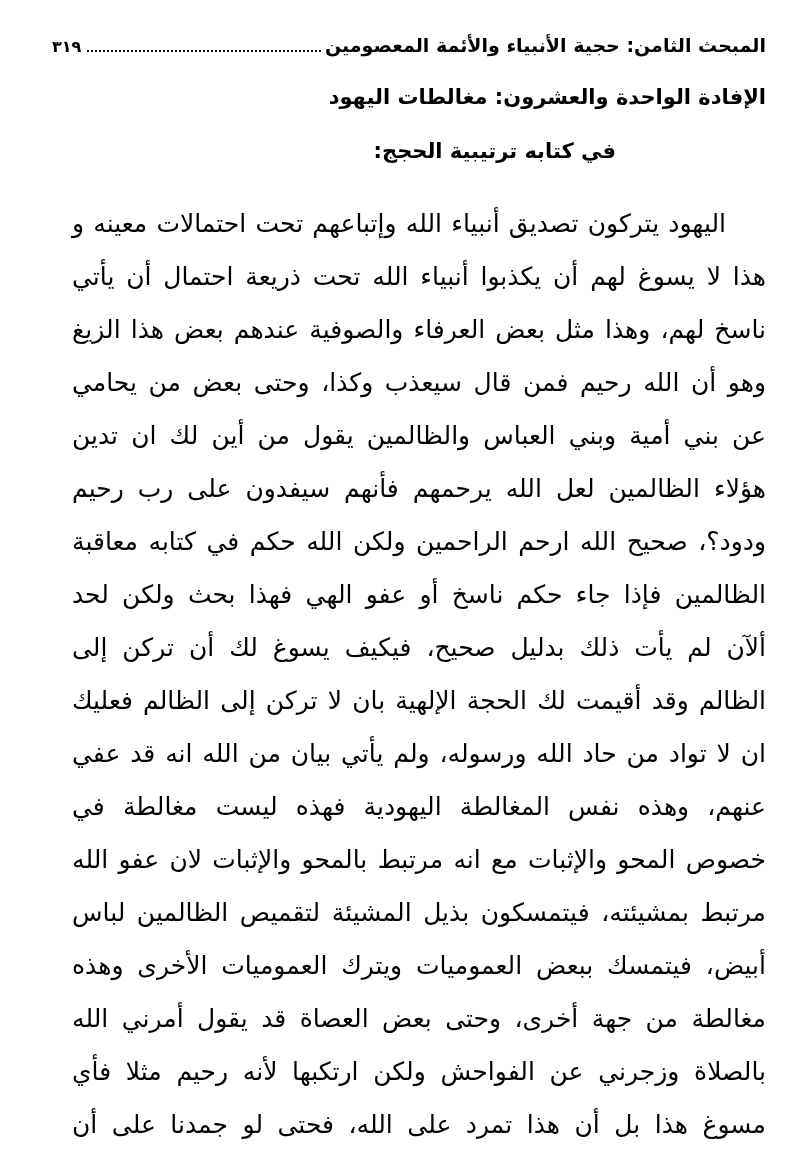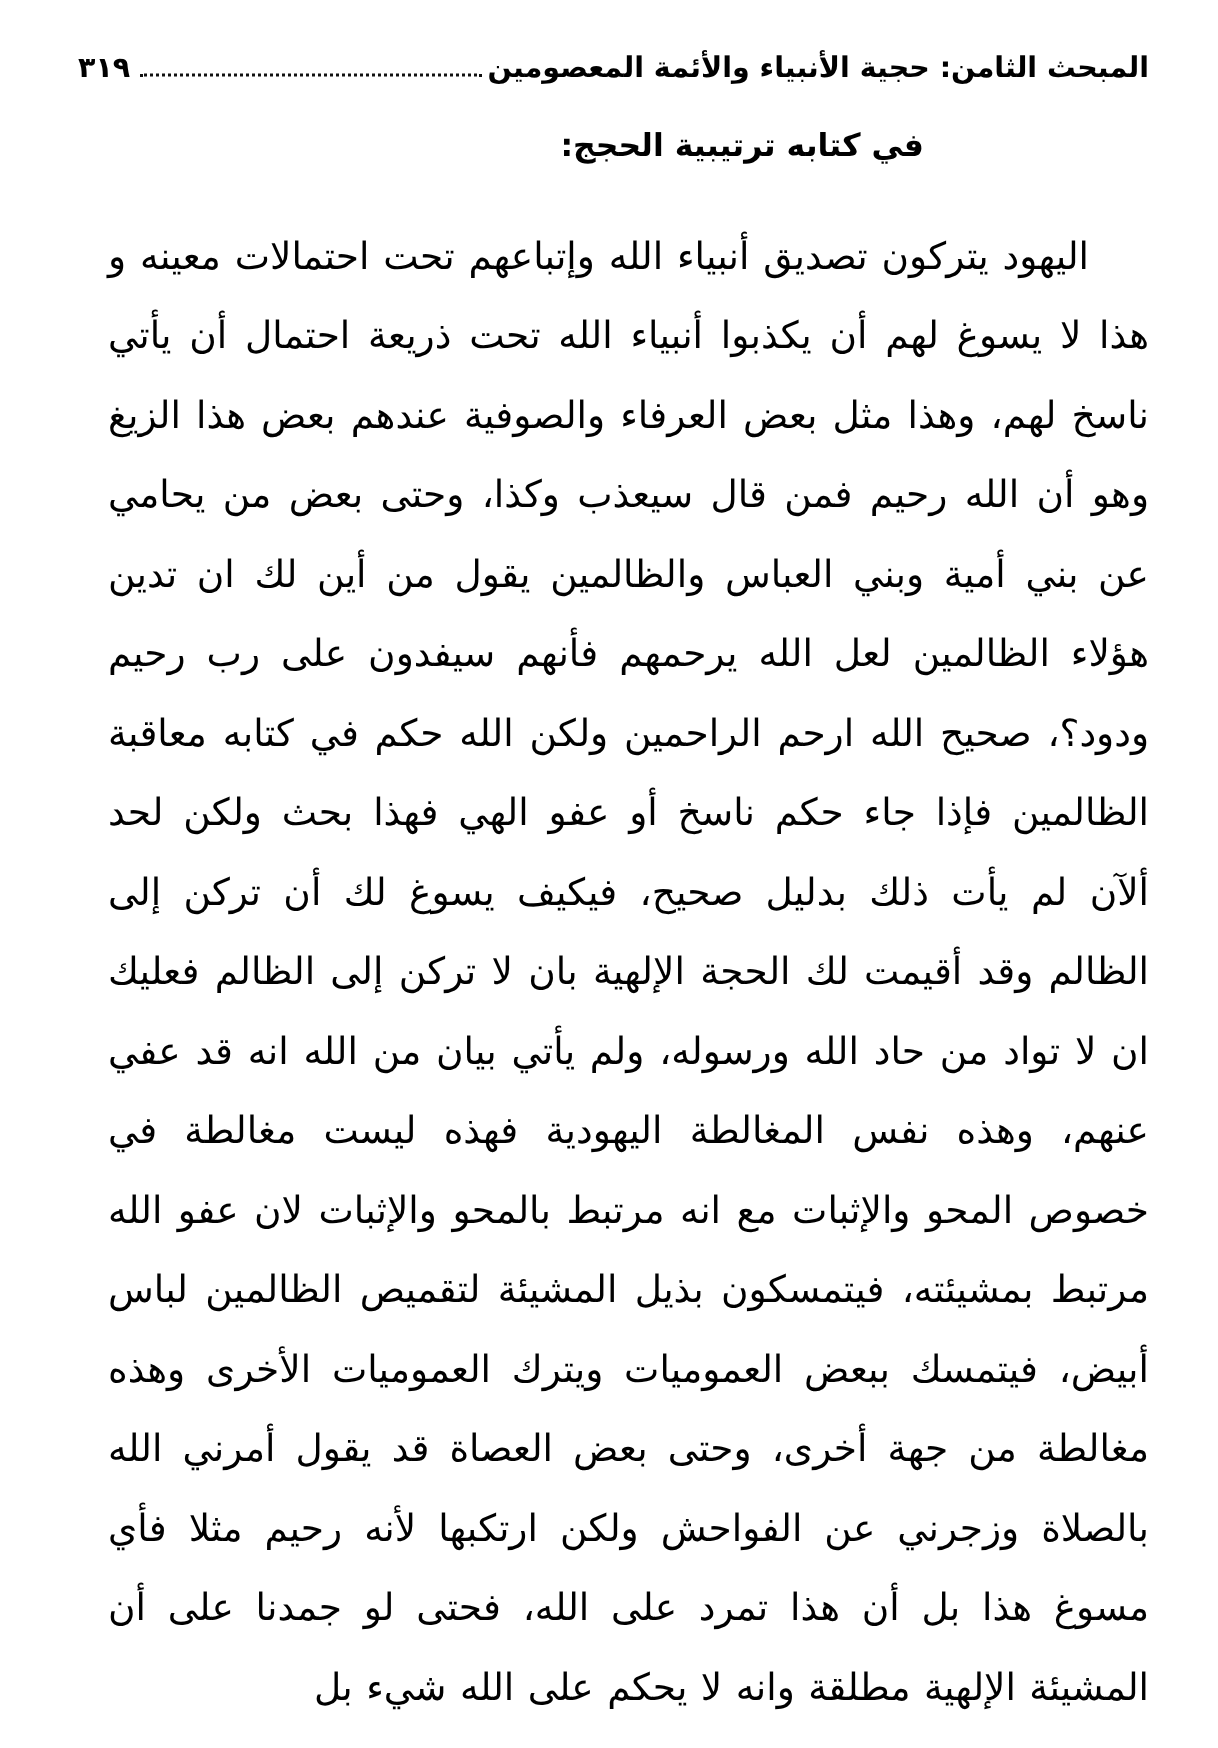--- a/index.html
+++ b/index.html
@@ -33,21 +33,21 @@
     flex: 0 0 auto;
   }
   .running-head .leader {
     flex: 1 1 auto;
     border-bottom: 2.5px dotted #111;
     margin: 0 4px 4px 6px;
     min-width: 30px;
   }
   .running-head .page-num {
     flex: 0 0 auto;
-    font-size: 19px;
+    font-size: 16px;
     letter-spacing: 1px;
   }
   
   .section-heading {
     font-size: 21px;
     font-weight: bold;
     margin: 0 0 22px 0;
     text-align: right;
     line-height: 1.5;
   }
@@ -73,18 +73,19 @@
 <body>
 
 <div class="page">
 
   <div class="running-head">
     <span class="head-title">المبحث الثامن: حجية الأنبياء والأئمة المعصومين</span>
     <span class="leader"></span>
     <span class="page-num">٣١٩</span>
   </div>
 
+  <div class="section-heading">الإفادة الواحدة والعشرون: مغالطات اليهود</div>
 
   <div class="sub-heading">في كتابه ترتيبية الحجج:</div>
 
   <p class="body-paragraph">اليهود يتركون تصديق أنبياء الله وإتباعهم تحت احتمالات معينه و هذا لا يسوغ لهم أن يكذبوا أنبياء الله تحت ذريعة احتمال أن يأتي ناسخ لهم، وهذا مثل بعض العرفاء والصوفية عندهم بعض هذا الزيغ وهو أن الله رحيم فمن قال سيعذب وكذا، وحتى بعض من يحامي عن بني أمية وبني العباس والظالمين يقول من أين لك ان تدين هؤلاء الظالمين لعل الله يرحمهم فأنهم سيفدون على رب رحيم ودود؟، صحيح الله ارحم الراحمين ولكن الله حكم في كتابه معاقبة الظالمين فإذا جاء حكم ناسخ أو عفو الهي فهذا بحث ولكن لحد ألآن لم يأت ذلك بدليل صحيح، فيكيف يسوغ لك أن تركن إلى الظالم وقد أقيمت لك الحجة الإلهية بان لا تركن إلى الظالم فعليك ان لا تواد من حاد الله ورسوله، ولم يأتي بيان من الله انه قد عفي عنهم، وهذه نفس المغالطة اليهودية فهذه ليست مغالطة في خصوص المحو والإثبات مع انه مرتبط بالمحو والإثبات لان عفو الله مرتبط بمشيئته، فيتمسكون بذيل المشيئة لتقميص الظالمين لباس أبيض، فيتمسك ببعض العموميات ويترك العموميات الأخرى وهذه مغالطة من جهة أخرى، وحتى بعض العصاة قد يقول أمرني الله بالصلاة وزجرني عن الفواحش ولكن ارتكبها لأنه رحيم مثلا فأي مسوغ هذا بل أن هذا تمرد على الله، فحتى لو جمدنا على أن المشيئة الإلهية مطلقة وانه لا يحكم على الله شيء بل</p>
 
 </div>
 
 </body></html>

